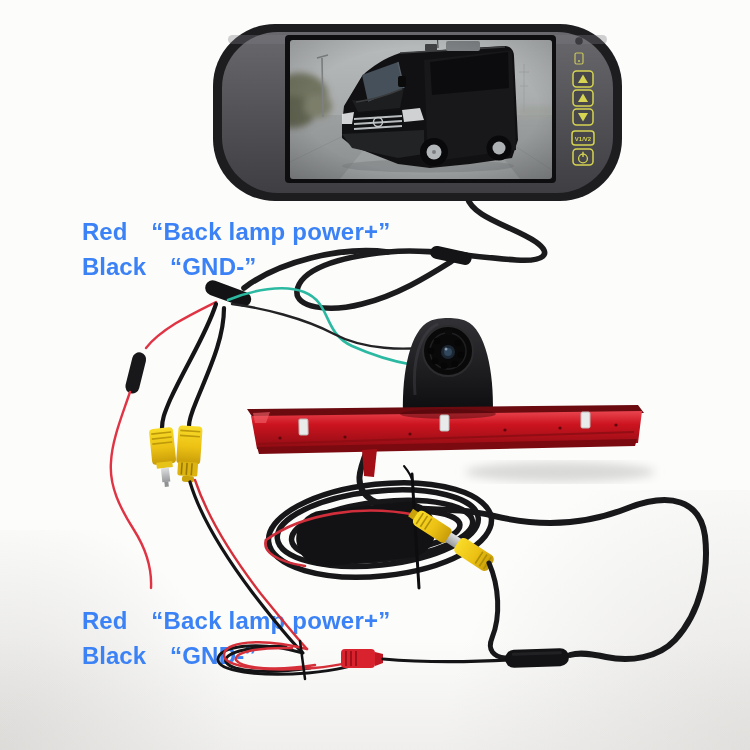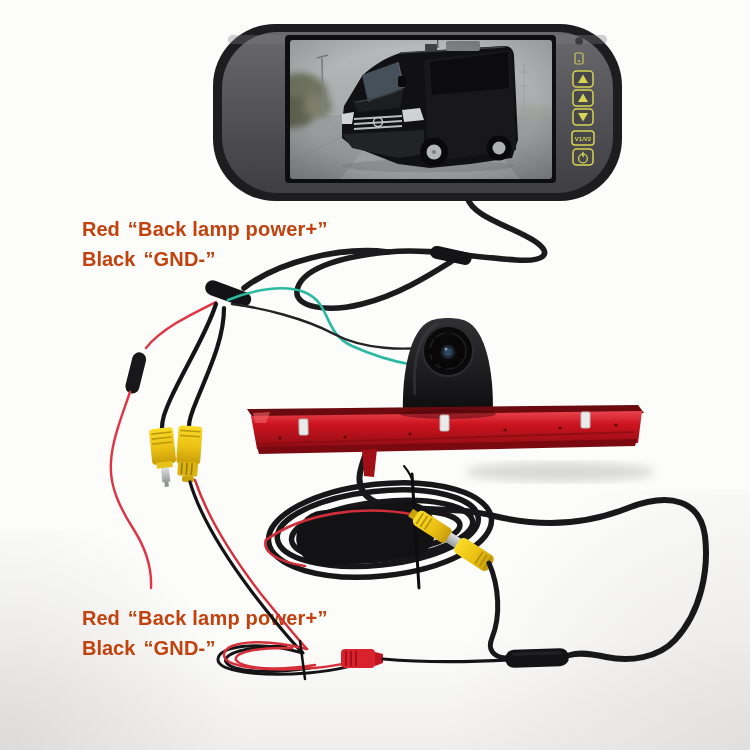--- a/index.html
+++ b/index.html
@@ -6,24 +6,24 @@
   .stage{position:relative;width:750px;height:750px;background:#fcfcfb;overflow:hidden;
          font-family:"Liberation Sans", sans-serif;}
   .scene{position:absolute;left:0;top:0;z-index:3;}
   .shade{position:absolute;z-index:1;pointer-events:none;}
   .shade.bl{left:0;bottom:0;width:340px;height:220px;
     background:radial-gradient(circle at 0% 100%, rgba(198,196,193,.55), rgba(198,196,193,0) 60%);}
   .shade.br{right:0;bottom:0;width:420px;height:260px;
     background:radial-gradient(circle at 100% 100%, rgba(206,204,201,.5), rgba(206,204,201,0) 62%);}
   .shade.bs{left:0;bottom:0;width:750px;height:110px;
     background:linear-gradient(to bottom, rgba(218,216,213,0), rgba(218,216,213,.38));}
-  .label-block{position:absolute;z-index:2;color:#c2410c;font-weight:bold;font-size:20px;}
+  .label-block{position:absolute;z-index:2;color:#3b82f6;font-weight:bold;font-size:24px;}
   .label-line{display:flex;align-items:baseline;margin-bottom:7px;white-space:nowrap;}
   .label-key{display:inline-block;}
-  .label-val{display:inline-block;margin-left:8px;letter-spacing:.2px;}
+  .label-val{display:inline-block;margin-left:24px;letter-spacing:.2px;}
 </style>
 </head>
 <body>
 
 <div class="stage">
 
   <div class="shade bl"></div>
   <div class="shade br"></div>
   <div class="shade bs"></div>
 

